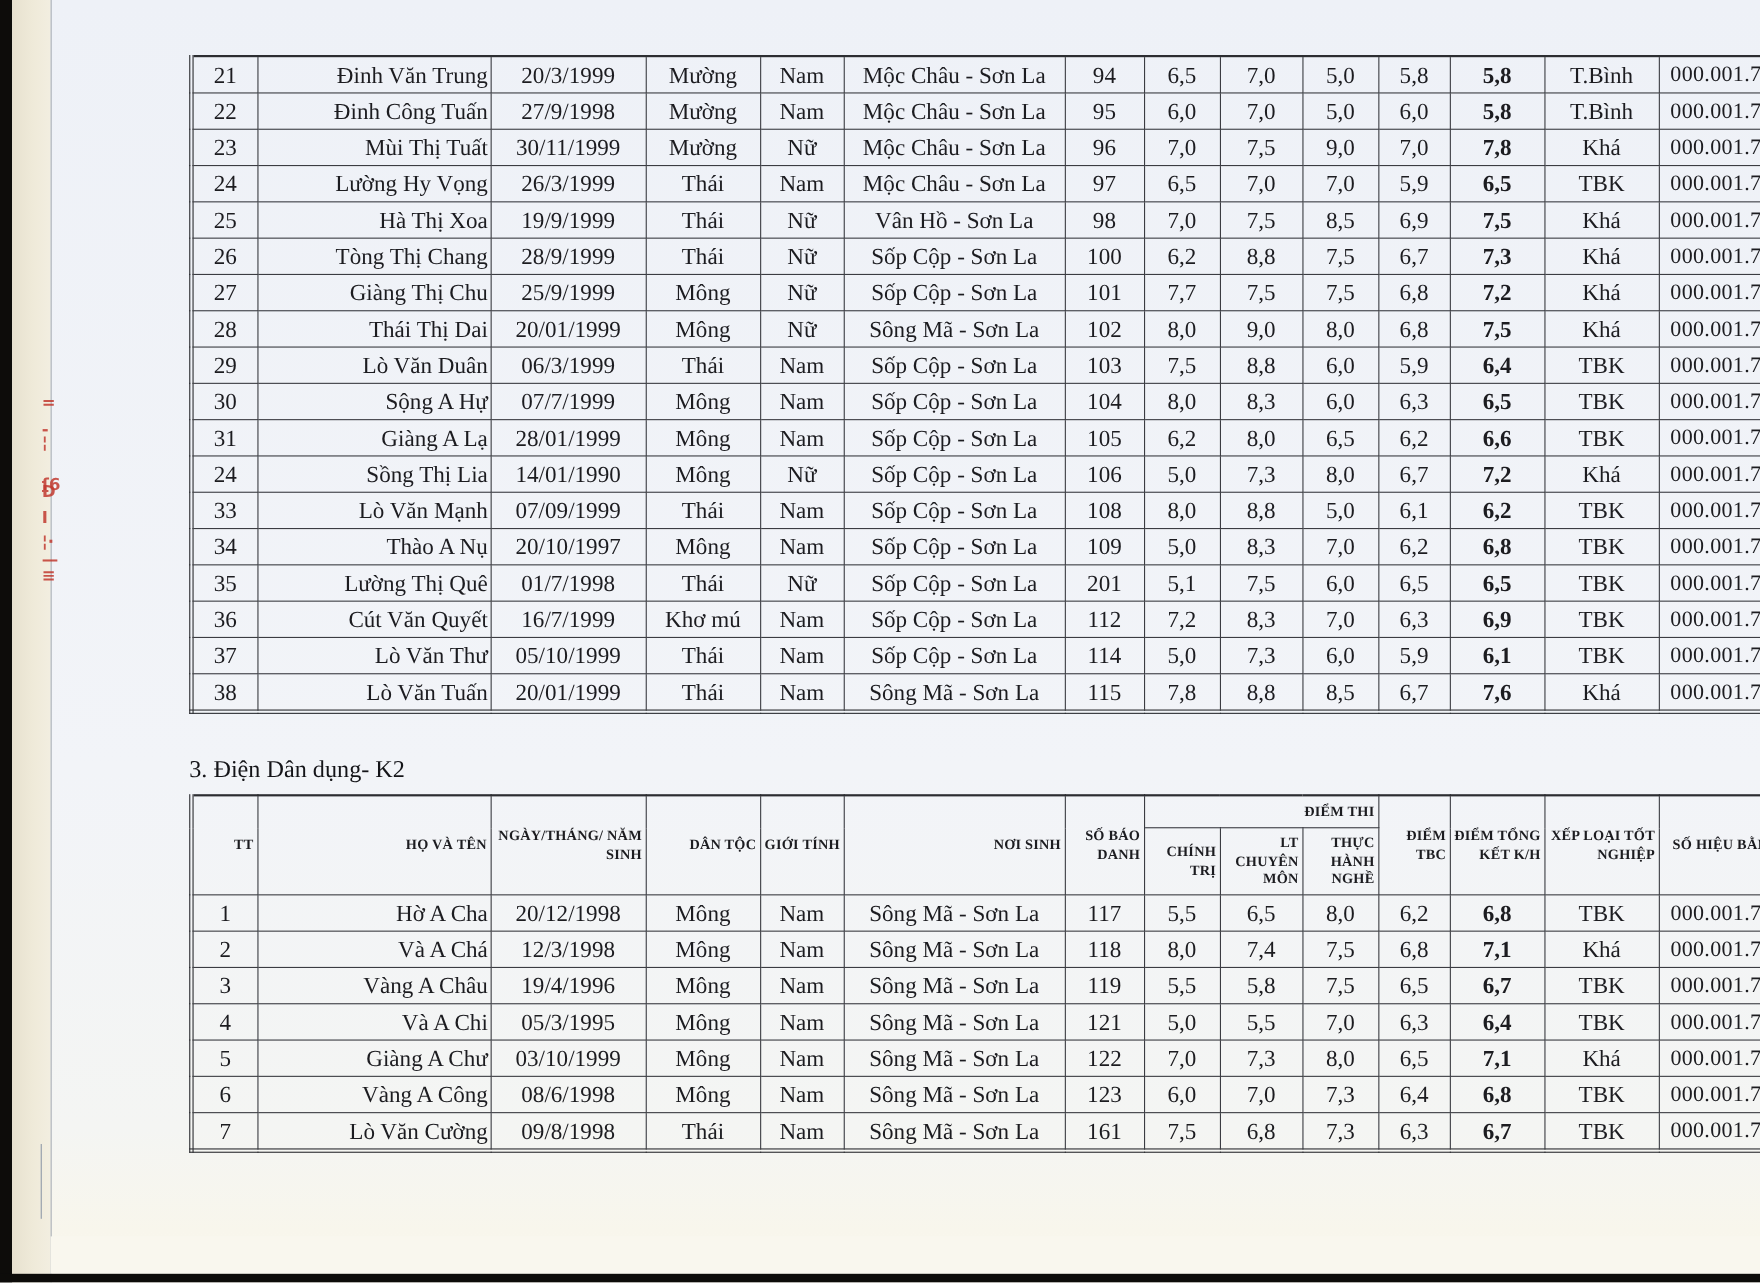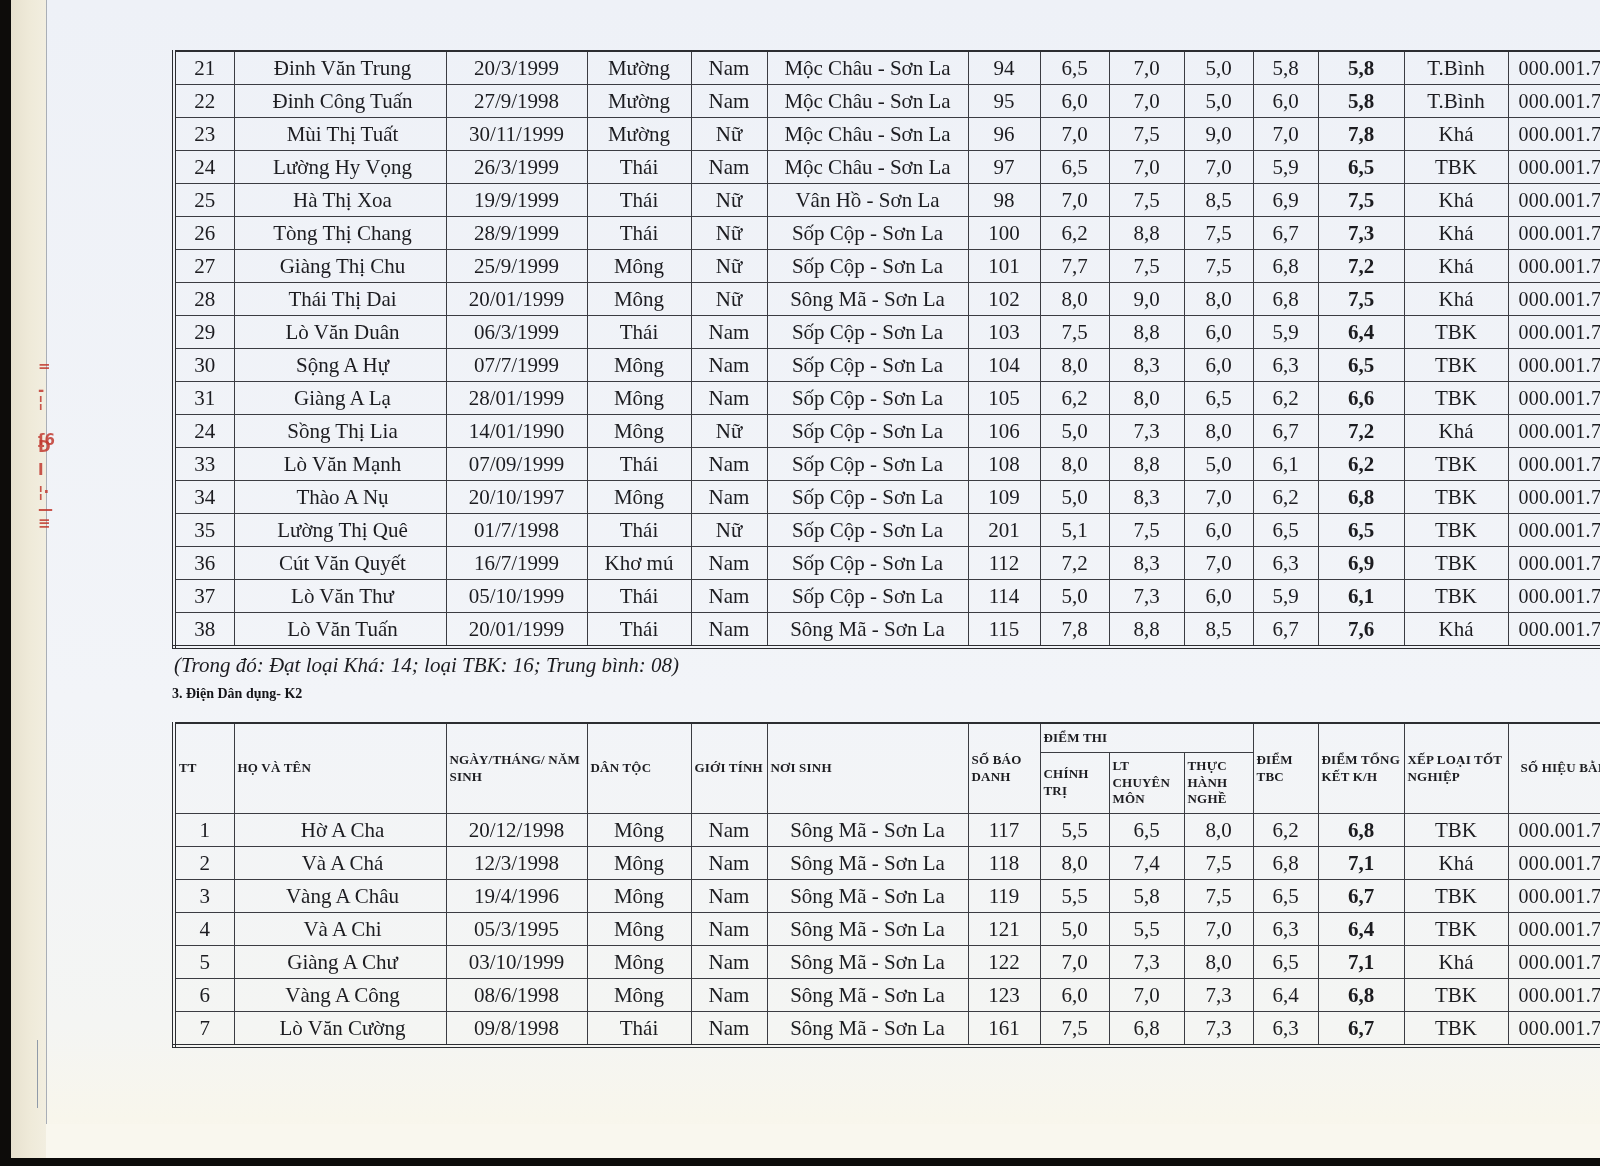--- a/index.html
+++ b/index.html
@@ -22,33 +22,33 @@
     font-weight:bold;font-size:15px;opacity:.85;}
   .f0{top:357px;} .f1{top:381px;} .f2{top:393px;} .f3{top:431px;font-size:17px;}
   .f4{top:438px;font-size:19px;} .f5{top:461px;font-size:19px;} .f6{top:483px;}
   .f7{top:500px;} .f8{top:514px;}
   
   table.t{position:absolute;border-collapse:collapse;table-layout:fixed;width:1468px;
     color:#1c1c20;font-family:"Liberation Serif","DejaVu Serif",serif;}
   table.t{border:2px solid #2c2d31;border-left:4px double #2c2d31;border-bottom:4px double #2c2d31;}
   .t td,.t th{border:1px solid #3b3c42;overflow:hidden;}
   .t td{height:32px;padding:0 2px;font-size:21px;text-align:center;white-space:nowrap;}
-  .t td.c1{text-align:center;padding-left:7px;}
+  .t td.c1{text-align:right;padding-left:7px;}
   .t td.c11{font-weight:bold;}
   .t td.c13{text-align:left;padding-left:10px;font-size:20px;letter-spacing:.3px;}
   .t1{left:172px;top:50px;border-top:3px double #2c2d31;}
   .t2{left:172px;top:722px;}
-  .t2 th{font-size:13px;font-weight:bold;line-height:1.3;text-align:left;padding:2px 3px;
+  .t2 th{font-size:13px;font-weight:bold;line-height:1.3;text-align:right;padding:2px 3px;
     letter-spacing:.2px;vertical-align:middle;}
   .t2 tr.h1 th.band{height:24px;}
   .t2 tr.h2 th{height:56px;}
   .t2 th.sh{text-align:left;padding-left:12px;}
   
   .note{position:absolute;left:174px;top:653px;font-style:italic;font-size:21px;color:#1c1c20;}
-  .heading{position:absolute;left:172px;top:686px;font-weight:bold;font-size:14px;color:#141418;}
+  .heading{position:absolute;left:172px;top:686px;font-weight:normal;font-size:22px;color:#141418;}
 </style>
 </head>
 <body>
 
 <div class="canvas">
 
   <div class="black-left"></div>
   <div class="cream-left"></div>
   <div class="edge-line2"></div>
   <div class="bottom-cream"></div>
@@ -368,21 +368,20 @@
           <td class="c8">8,8</td>
           <td class="c9">8,5</td>
           <td class="c10">6,7</td>
           <td class="c11">7,6</td>
           <td class="c12">Khá</td>
           <td class="c13">000.001.792</td>
         </tr>
       </tbody>
   </table>
 
-  <div class="note">(Trong đó: Đạt loại Khá: 14; loại TBK: 16; Trung bình: 08)</div>
   <div class="heading">3. Điện Dân dụng- K2</div>
 
   <table class="t t2">
     <colgroup>
       <col style="width:60px">
         <col style="width:212px">
         <col style="width:141px">
         <col style="width:104px">
       <col style="width:76px">
         <col style="width:201px">

